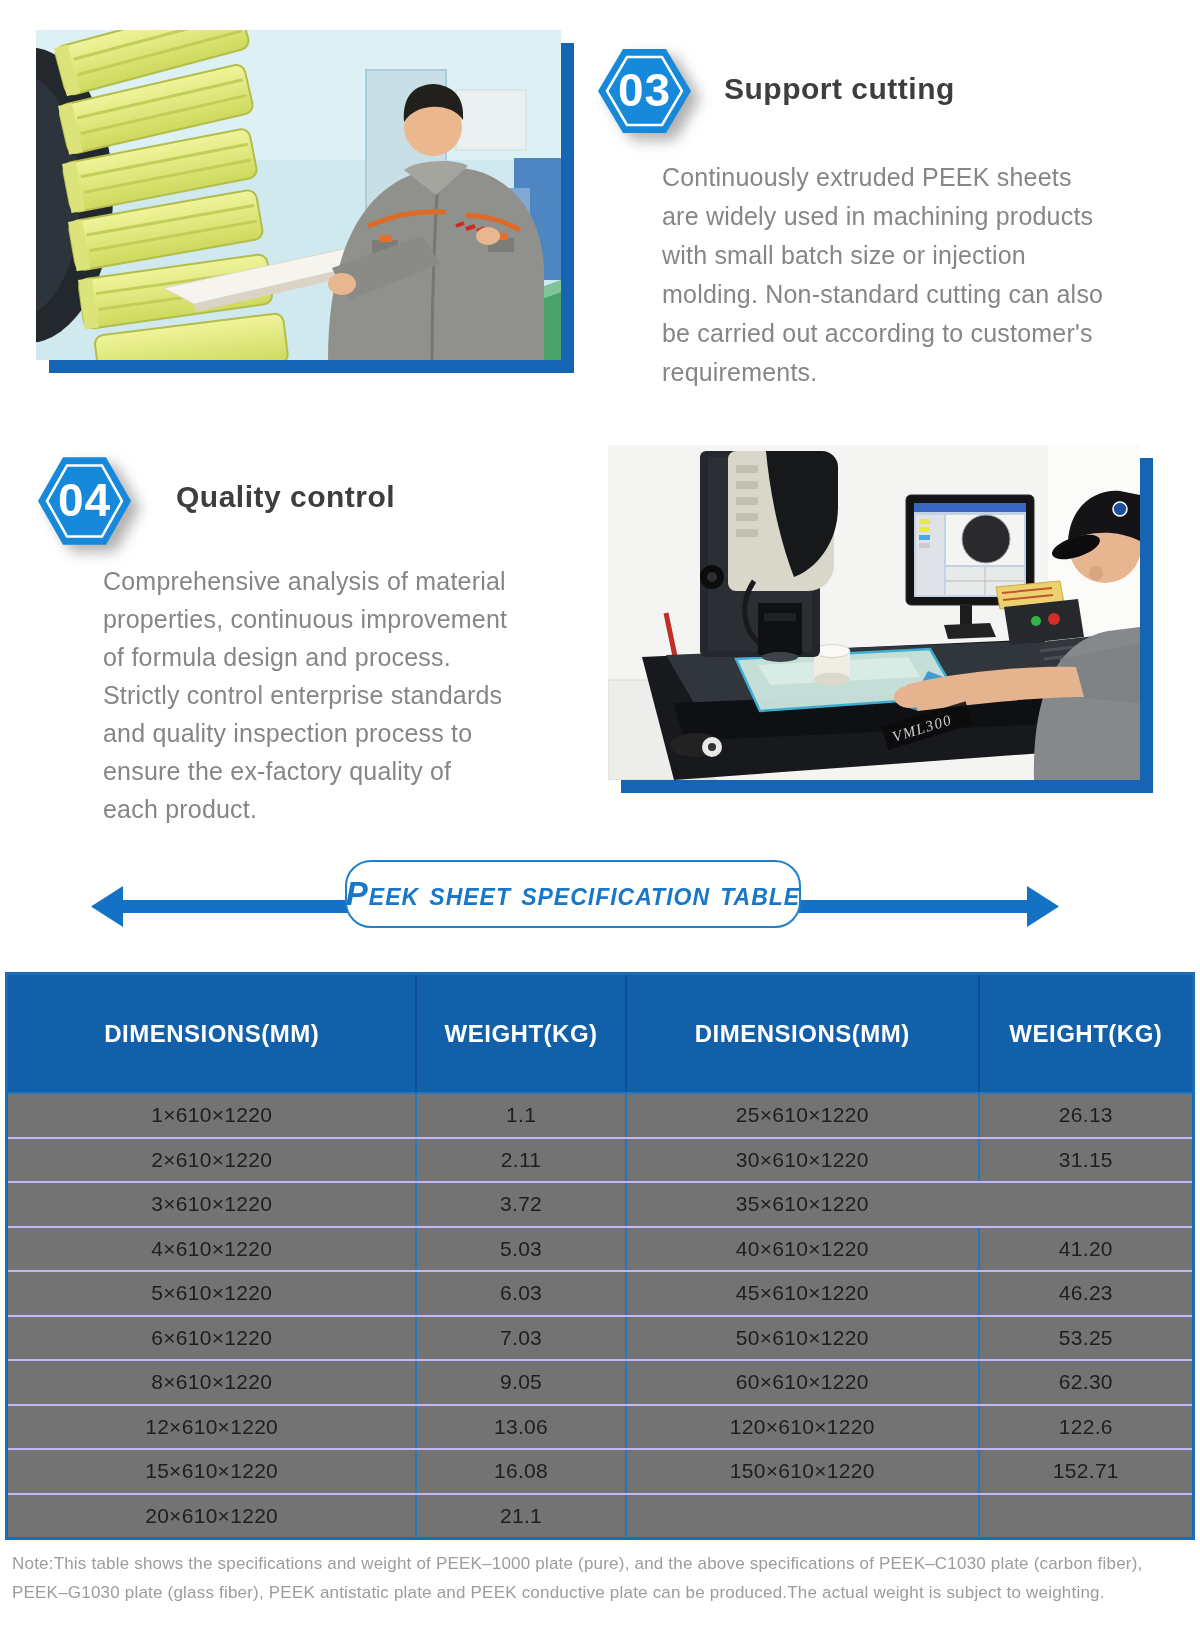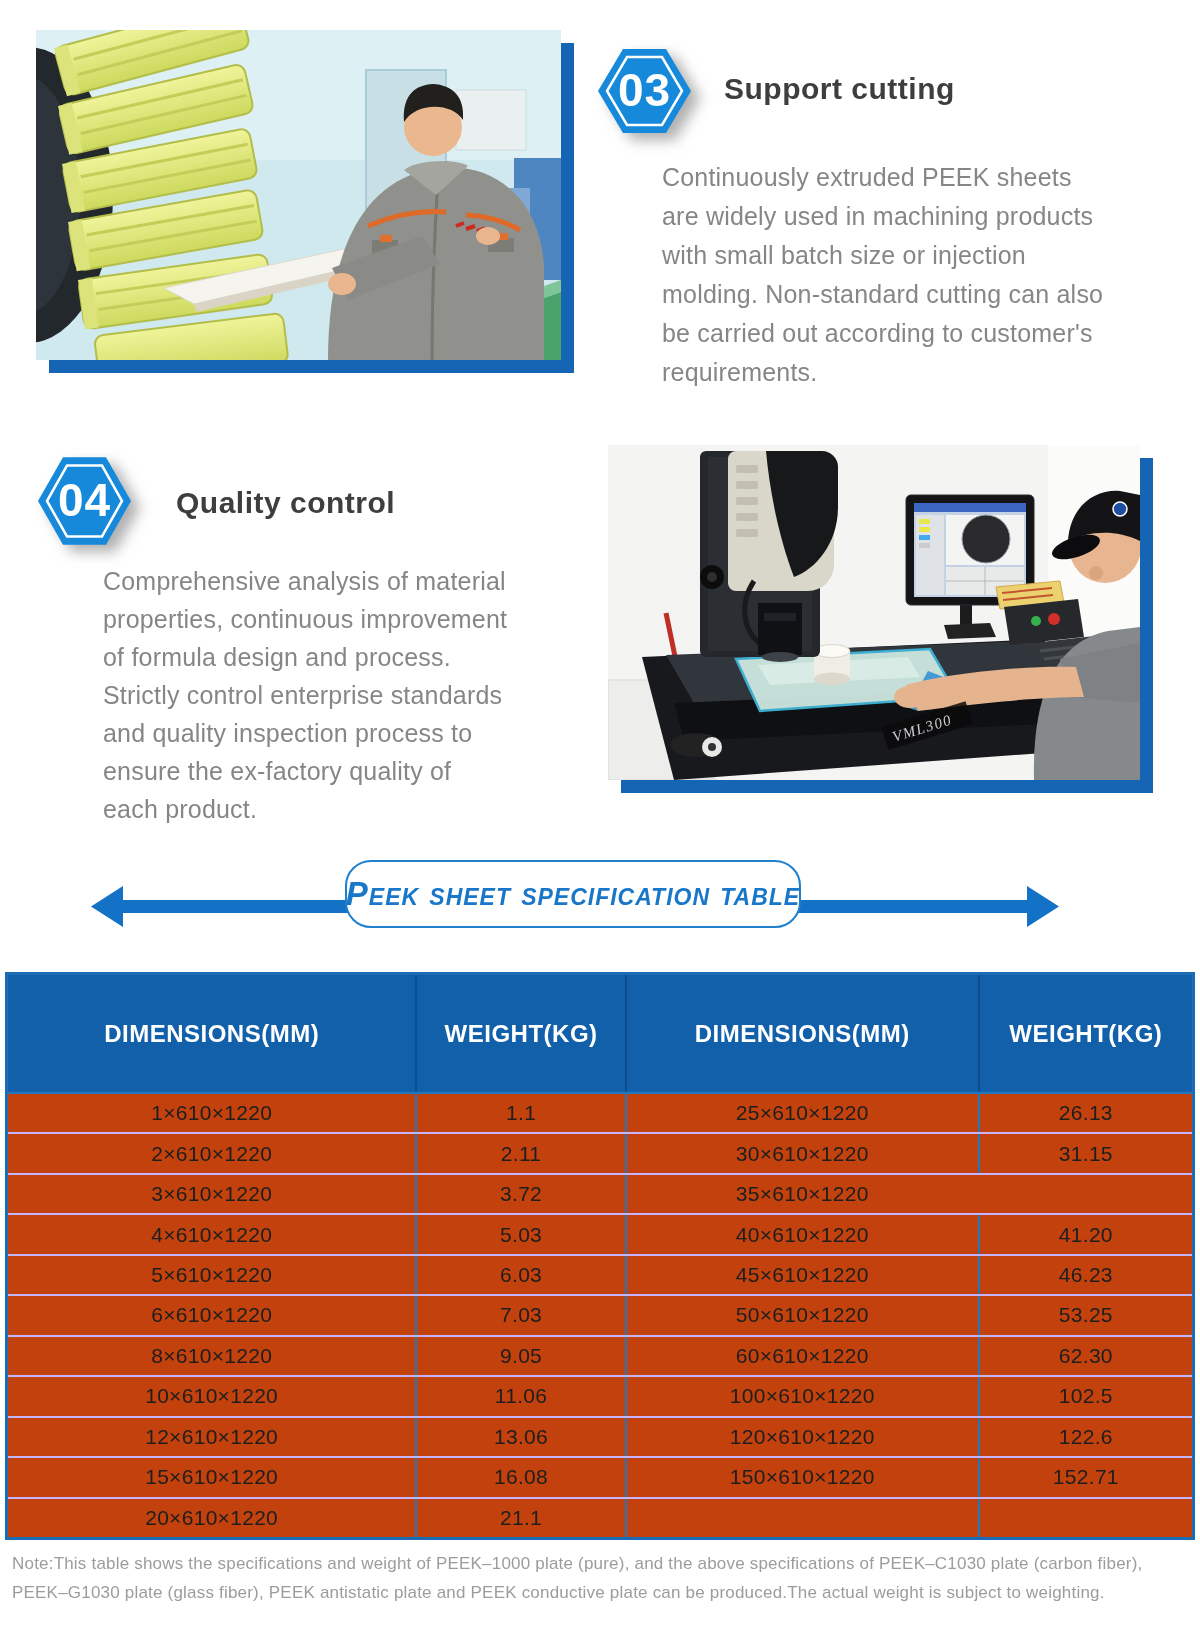--- a/index.html
+++ b/index.html
@@ -22,21 +22,21 @@
 
   
   .banner-arrow{position:absolute;left:85px;top:878px;width:980px;height:57px;}
   .banner-pill{position:absolute;left:345px;top:860px;width:456px;height:68px;background:#fff;
     border:2px solid #2080CC;border-radius:26px;display:flex;align-items:center;justify-content:center;box-sizing:border-box;}
   .banner-pill .txt{font-style:italic;font-variant:small-caps;font-weight:bold;font-size:33px;
     color:#1877C8;letter-spacing:1px;white-space:nowrap;}
 
   
   .spec-table{position:absolute;left:5px;top:972px;width:1190px;height:568px;box-sizing:border-box;
-    border:3px solid #1A6CB5;display:flex;flex-direction:column;background:#c2410c;}
+    border:3px solid #1A6CB5;display:flex;flex-direction:column;background:#737373;}
   .thead{flex:0 0 117px;background:#1160A9;display:flex;}
   .hcell{display:flex;align-items:center;justify-content:center;color:#fff;font-size:24px;font-weight:bold;
     letter-spacing:.5px;box-sizing:border-box;}
   .hcell+.hcell{border-left:2px solid #0C4E90;}
   .tbody{flex:1;display:flex;flex-direction:column;border-top:2px solid #2377BE;}
   .trow{flex:1;display:flex;}
   .trow+.trow{border-top:2px solid #c4b5fd;}
   .tcell{display:flex;align-items:center;justify-content:center;font-size:21px;color:#1e1e1e;
     letter-spacing:.3px;box-sizing:border-box;}
   .c0{flex:0 0 34.4%;}
@@ -142,21 +142,21 @@
 be carried out according to customer's
 requirements.</div>
 
   <div class="badge" style="left:36px;top:452px;width:97px;height:98px;">
     <svg width="97" height="98" viewBox="0 0 97 94" preserveAspectRatio="none">
       <polygon points="2,47 27,5 70,5 95,47 70,89 27,89" fill="#1689DB"></polygon>
       <polygon points="11,47 31,13 66,13 86,47 66,81 31,81" fill="none" stroke="#fff" stroke-width="2.5"></polygon>
     </svg>
     <div class="num">04</div>
   </div>
-  <div class="sec-title" style="left:176px;top:480px;margin-top:6px;">Quality control</div>
+  <div class="sec-title" style="left:176px;top:480px;">Quality control</div>
   <div class="para p04" style="left:103px;top:562px;width:500px;">Comprehensive analysis of material
 properties, continuous improvement
 of formula design and process.
 Strictly control enterprise standards
 and quality inspection process to
 ensure the ex-factory quality of
 each product.</div>
 
   <div class="photo-shadow" style="left:621px;top:458px;width:532px;height:335px;"></div>
   <div class="photo" style="left:608px;top:445px;width:532px;height:335px;">
@@ -291,26 +291,20 @@
           <div class="tcell c2">50×610×1220</div>
           <div class="tcell c3">53.25</div>
         </div>
         <div class="trow">
           <div class="tcell c0">8×610×1220</div>
           <div class="tcell c1">9.05</div>
           <div class="tcell c2">60×610×1220</div>
           <div class="tcell c3">62.30</div>
         </div>
         <div class="trow">
-          <div class="tcell c0">10×610×1220</div>
-          <div class="tcell c1">11.06</div>
-          <div class="tcell c2">100×610×1220</div>
-          <div class="tcell c3">102.5</div>
-        </div>
-        <div class="trow">
           <div class="tcell c0">12×610×1220</div>
           <div class="tcell c1">13.06</div>
           <div class="tcell c2">120×610×1220</div>
           <div class="tcell c3">122.6</div>
         </div>
         <div class="trow">
           <div class="tcell c0">15×610×1220</div>
           <div class="tcell c1">16.08</div>
           <div class="tcell c2">150×610×1220</div>
           <div class="tcell c3">152.71</div>

